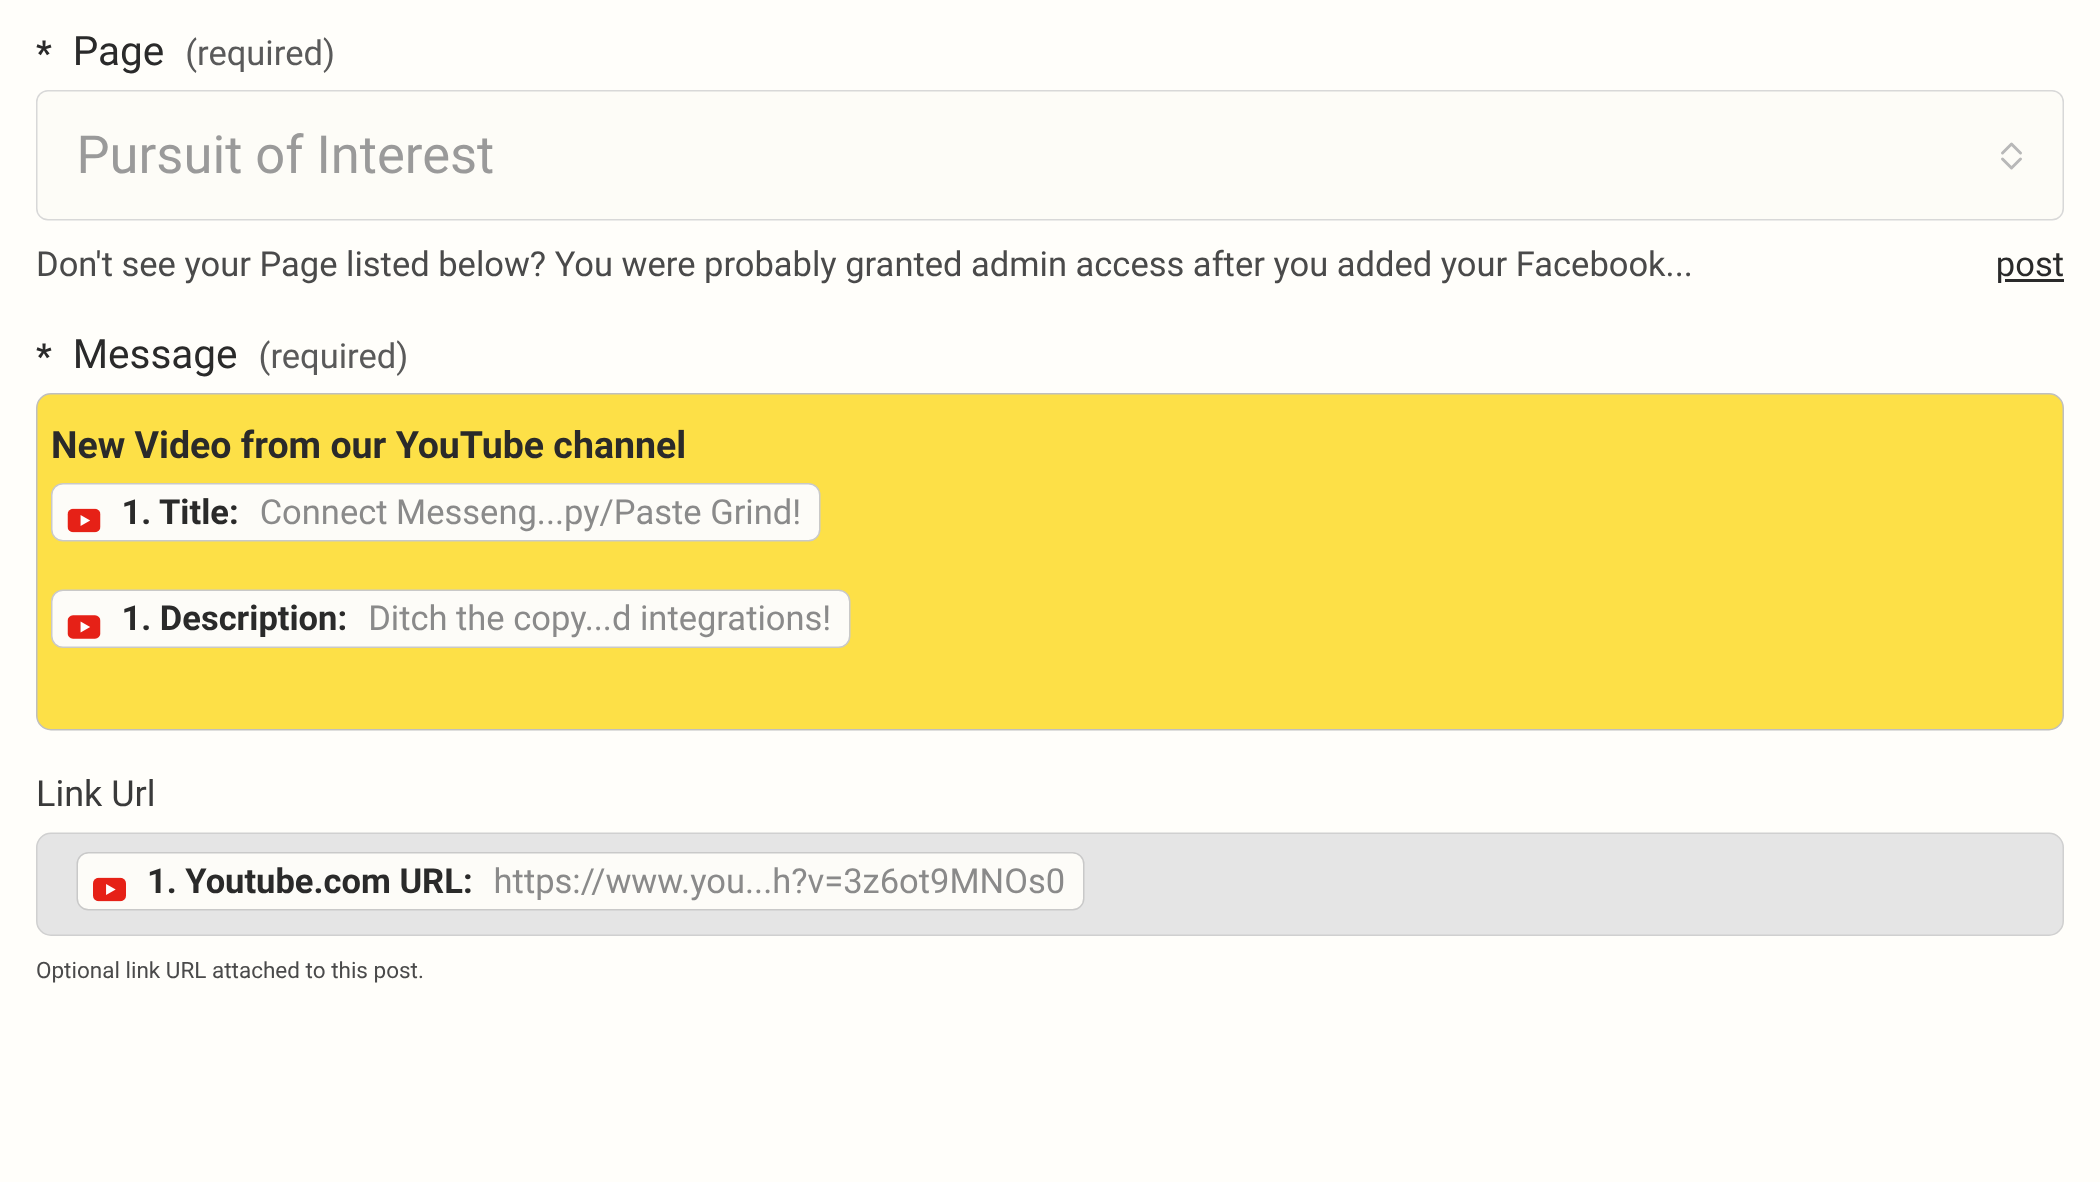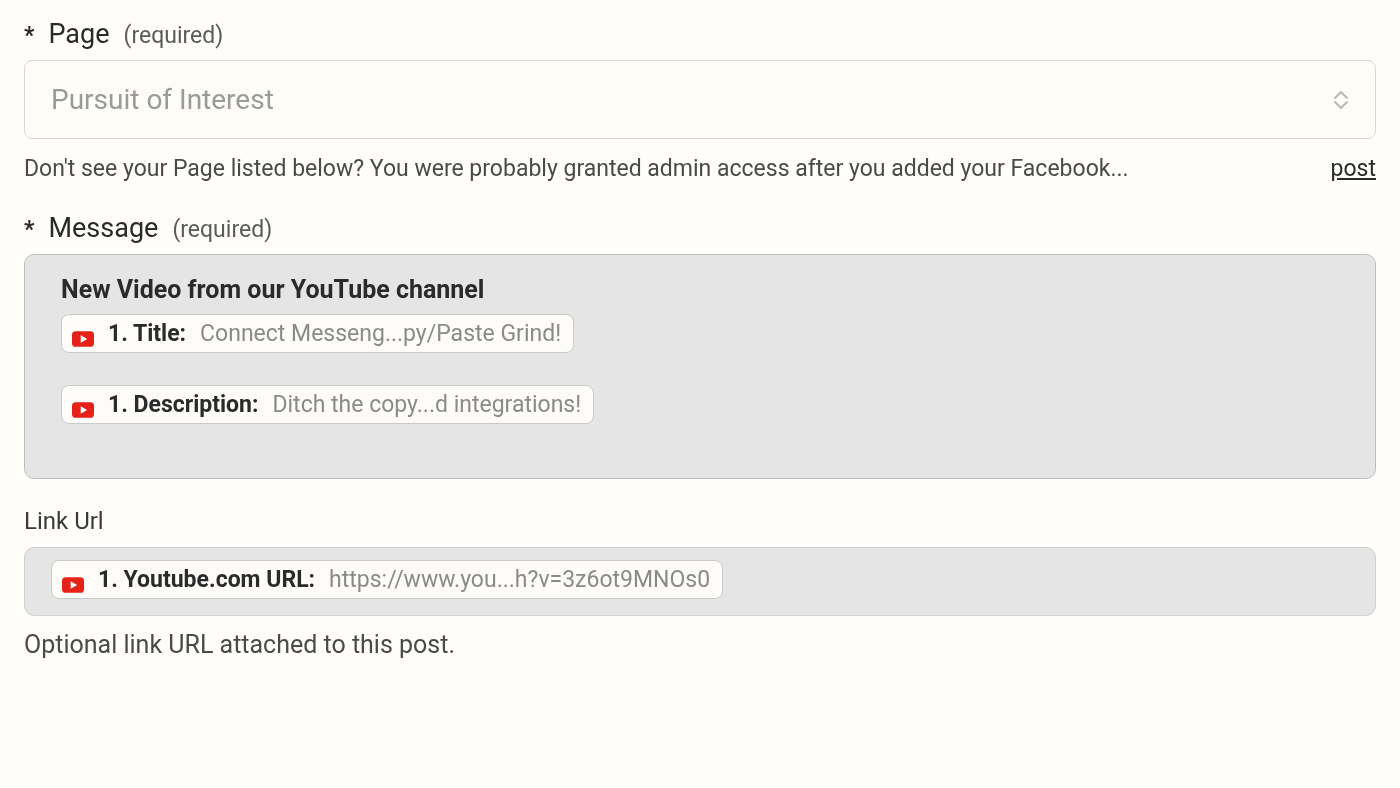--- a/index.html
+++ b/index.html
@@ -24,43 +24,43 @@
     width: 100%;
     border: 1px solid #d8d8d8;
     border-radius: 8px;
     background: #fdfcf7;
     padding: 22px 26px;
     display: flex;
     align-items: center;
     justify-content: space-between;
     cursor: pointer;
   }
-  .select-placeholder { color: #9a9a9a; font-size: 28px; }
+  .select-placeholder { color: #9a9a9a; font-size: 35px; }
   .chevrons {
     display: flex;
     flex-direction: column;
     gap: 0px;
     color: #b8b8b8;
   }
   .chevrons svg { width: 16px; height: 10px; }
   .help-row {
     display: flex;
     justify-content: space-between;
     align-items: baseline;
     margin-top: 14px;
     gap: 34px;
   }
   .help-text { color: #4a4a4a; font-size: 23px; line-height: 1.35; flex: 1; }
   .more-link { text-decoration: underline; color: #2a2a2a; font-size: 23px; flex-shrink: 0; cursor: pointer; }
   .textarea-box {
     width: 100%;
     border: 1.5px solid #bfbfbf;
     border-radius: 10px;
-    background: #e5e5e5;
-    padding: 20px 26px 50px 36px;
+    background: #fde047;
+    padding: 20px 26px 50px 9px;
   }
   .msg-line1 {
     font-weight: 700;
     color: #2a2a2a;
     font-size: 25px;
     margin-bottom: 10px;
   }
   .token {
     display: inline-flex;
     align-items: flex-end;
@@ -90,21 +90,21 @@
     border-radius: 10px;
     background: #e5e5e5;
     padding: 12px 26px;
   }
   .plain-label {
     font-weight: 400;
     color: #3a3a3a;
     font-size: 24px;
     margin-bottom: 12px;
   }
-  .desc-text { color: #4a4a4a; font-size: 25px; margin-top: 14px; }
+  .desc-text { color: #4a4a4a; font-size: 15px; margin-top: 14px; }
 </style>
 </head>
 <body>
 
 <div class="field">
   <div class="label-row">
     <span class="asterisk">*</span>
     <span class="label-text">Page</span>
     <span class="required">(required)</span>
   </div>

